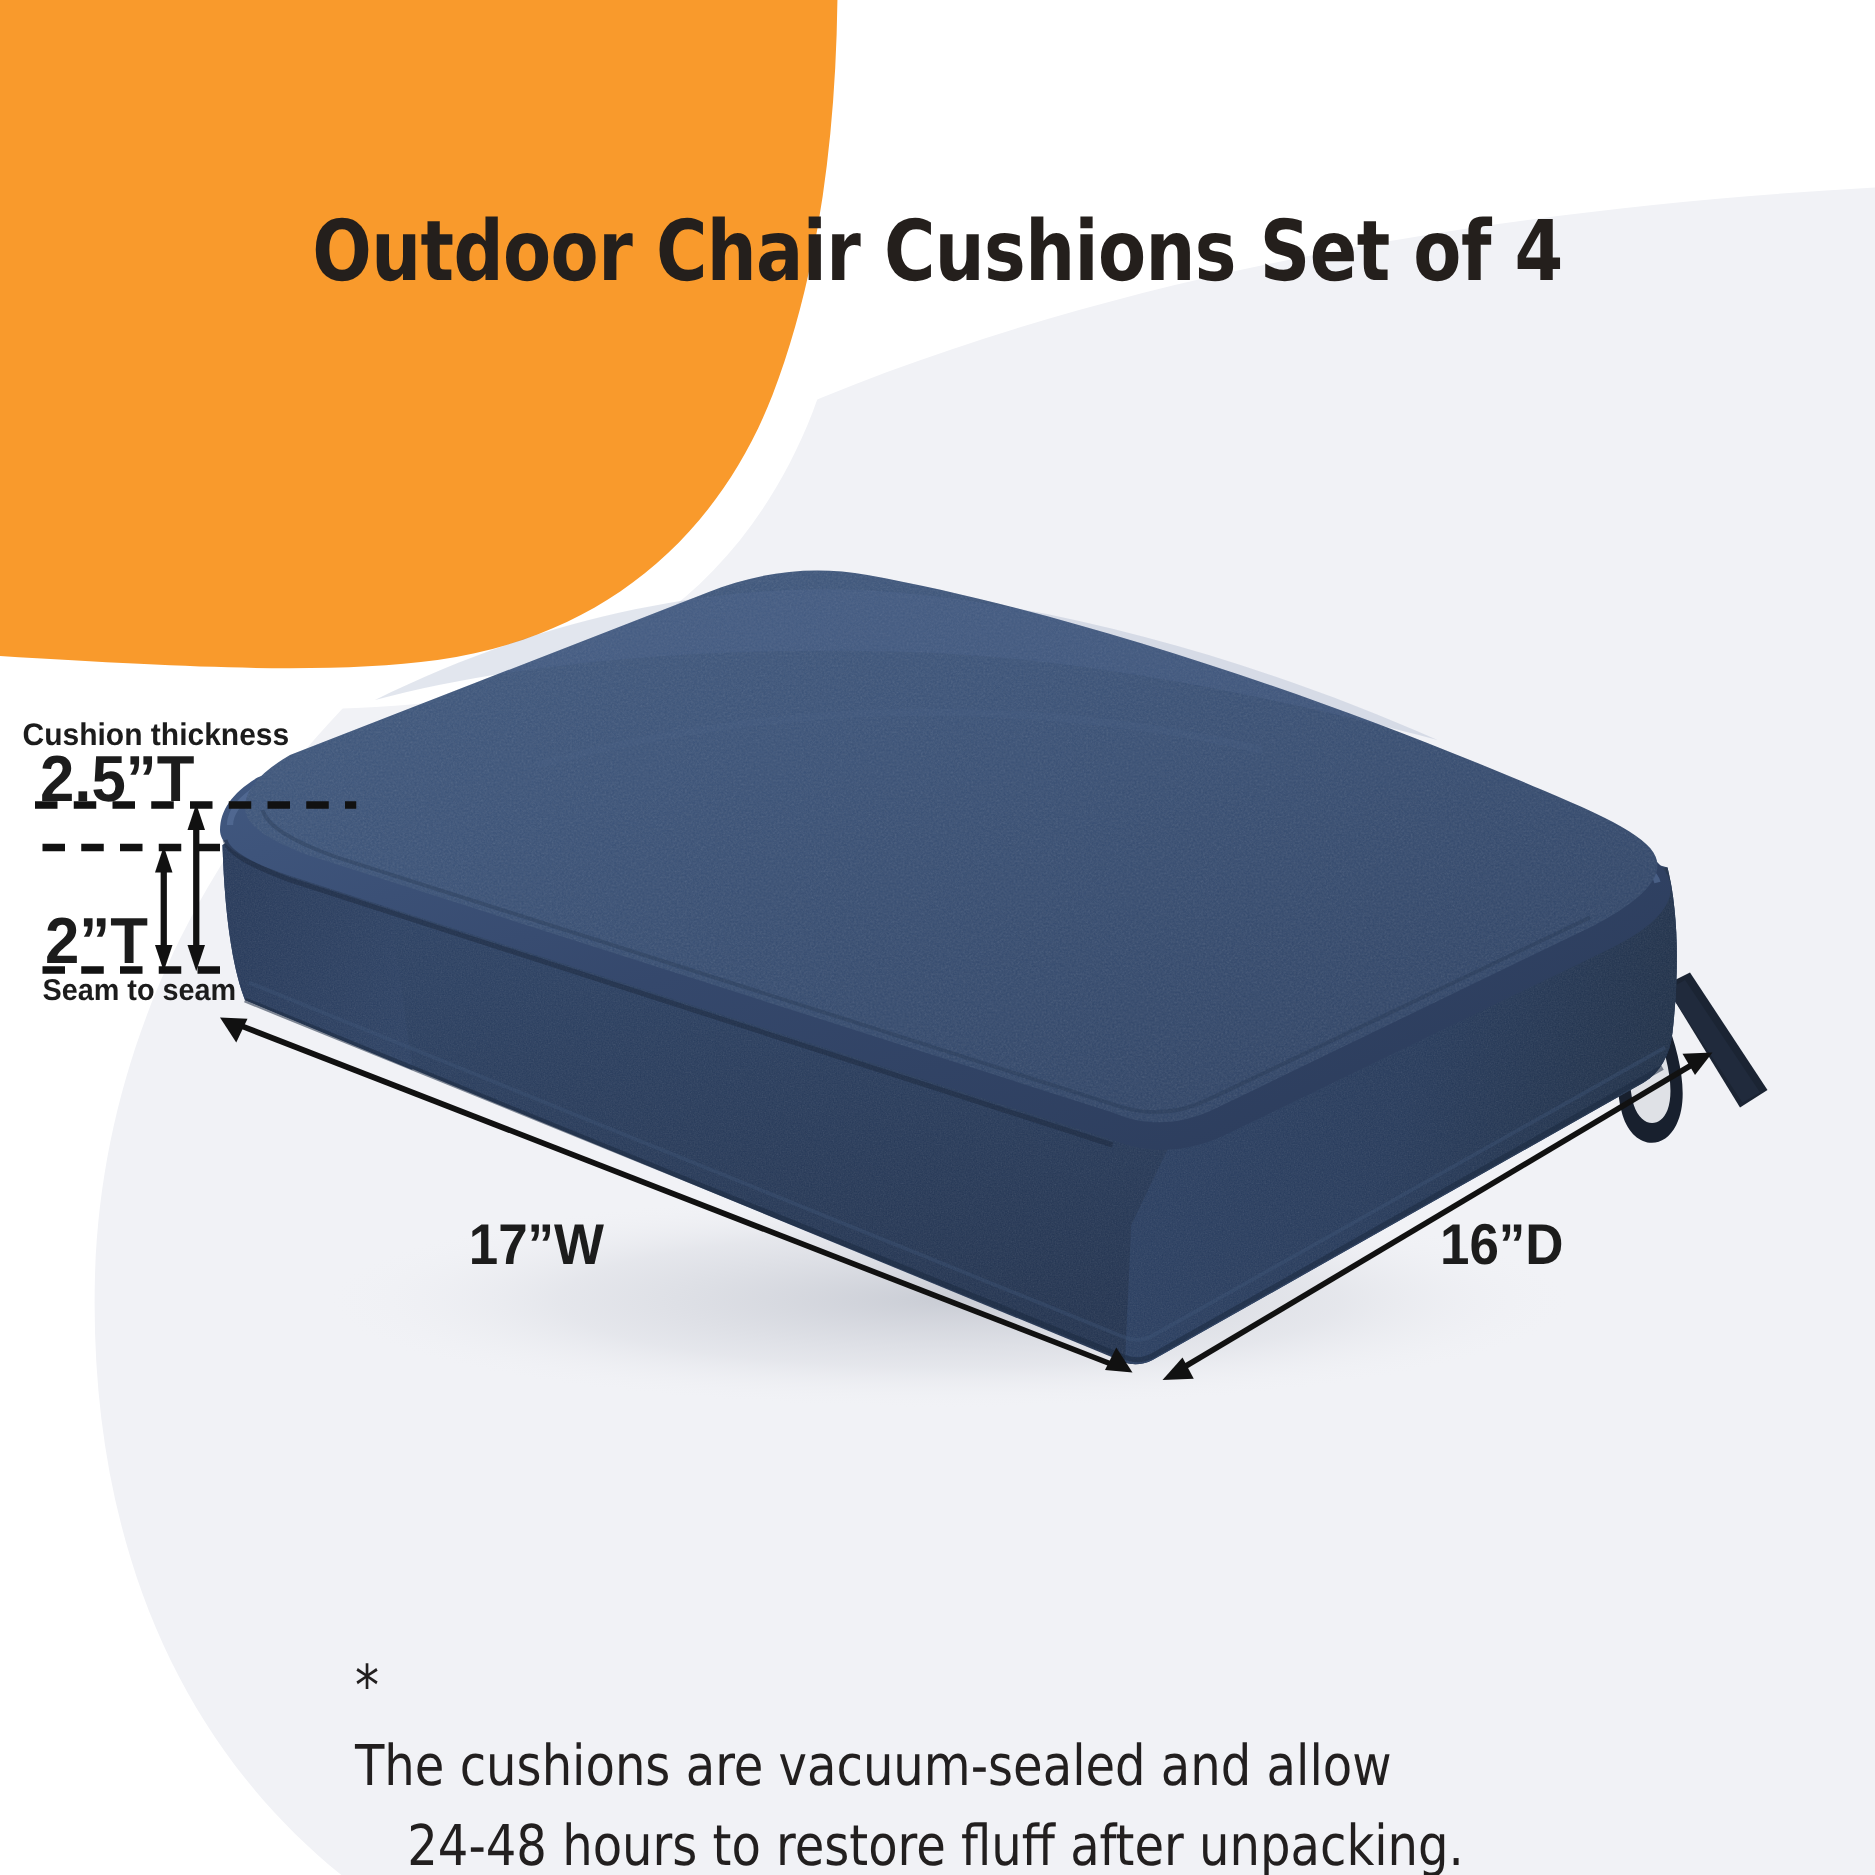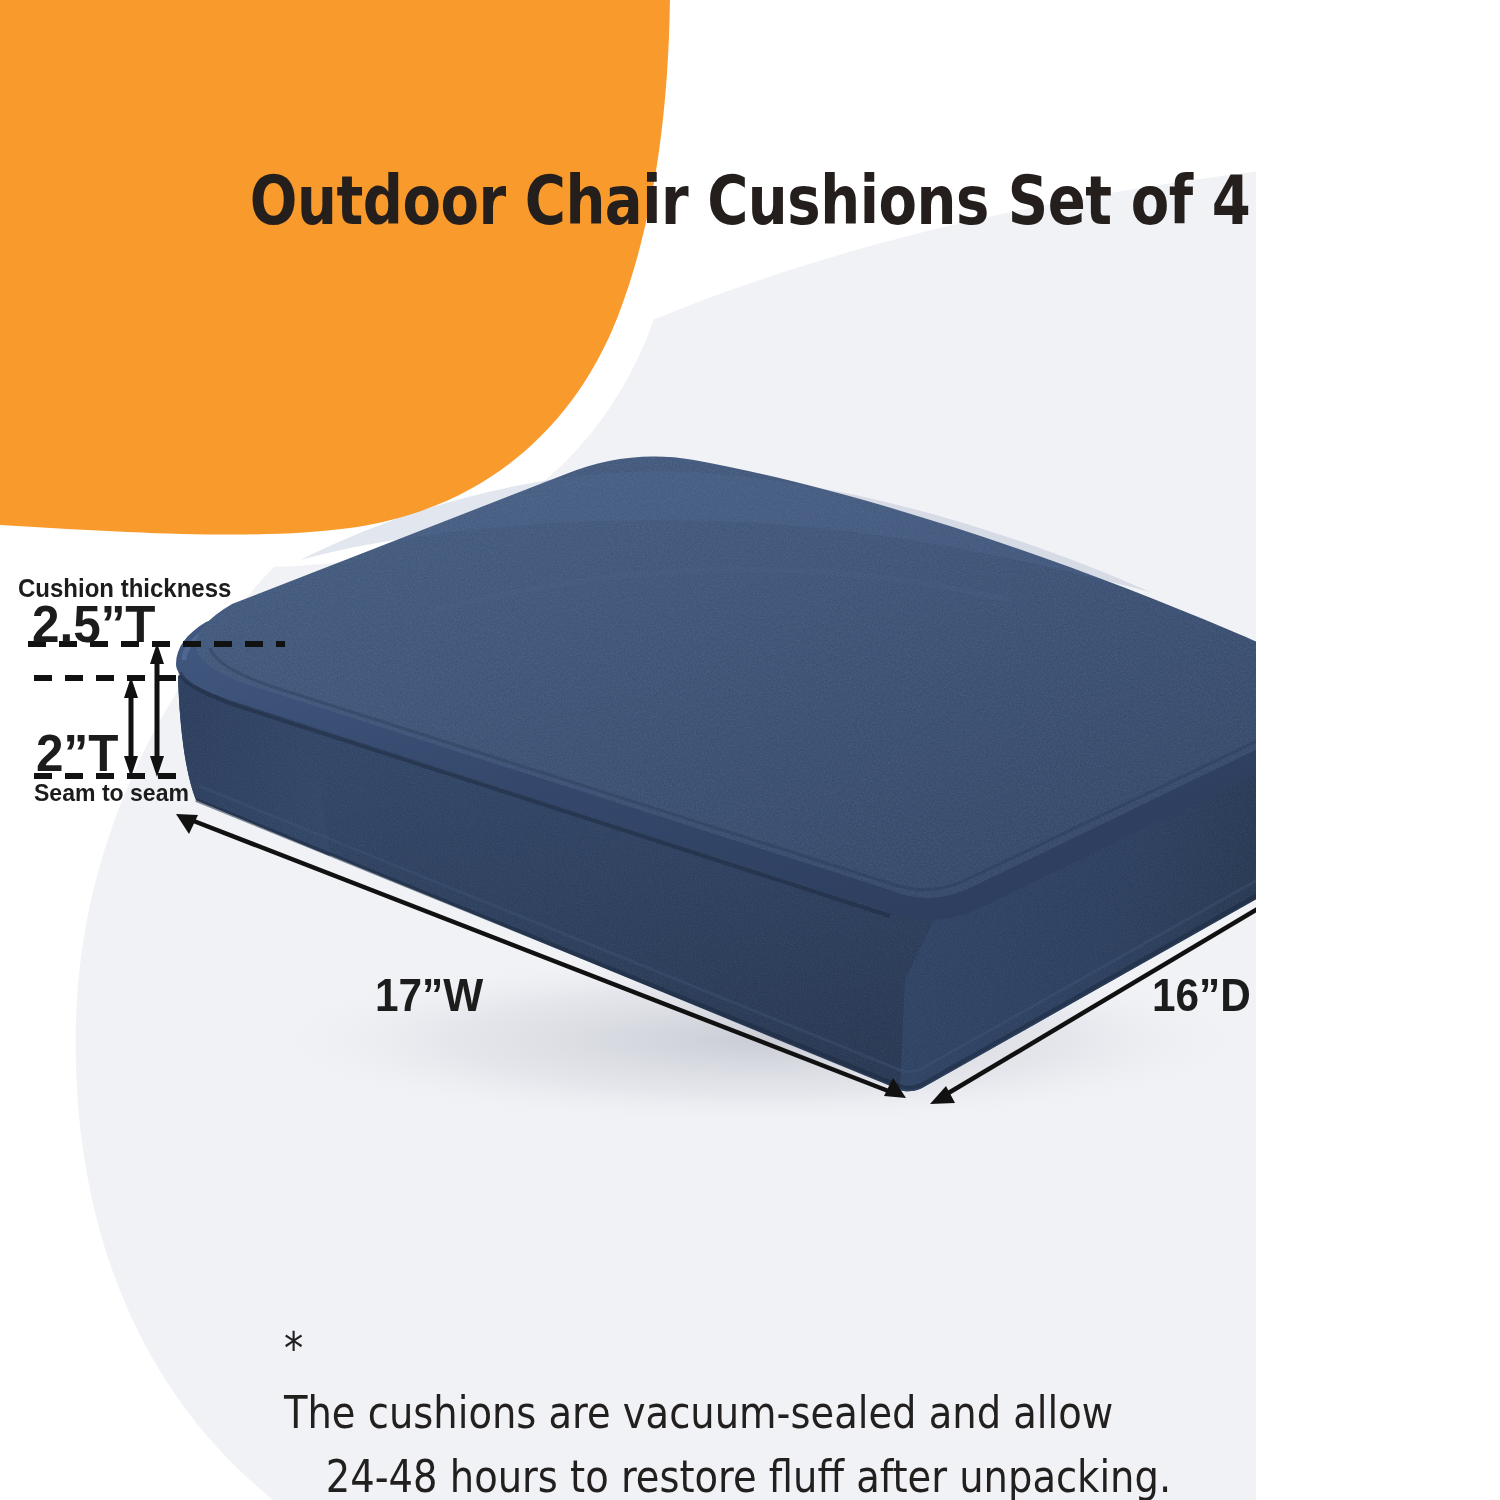--- a/index.html
+++ b/index.html
@@ -2,21 +2,21 @@
 <html><head>
 <meta charset="utf-8">
 <style>
   html,body{margin:0;padding:0;}
   body{
     width:1500px;height:1500px;
     background:#ffffff;
     font-family:"Liberation Sans", sans-serif;
     overflow:hidden;
   }
-  #stage{position:relative;width:1256px;height:1500px;overflow:hidden;background:#ffffff;}
+  #stage{position:relative;width:1500px;height:1500px;overflow:hidden;background:#ffffff;}
 
   
   .bg-svg{position:absolute;left:0;top:0;width:1500px;height:1500px;}
 
   
   #title{
     position:absolute;
     left:0;top:168px;width:1500px;
     text-align:center;
     font-family:"Liberation Sans Narrow","DejaVu Sans Condensed","Liberation Sans",sans-serif;

